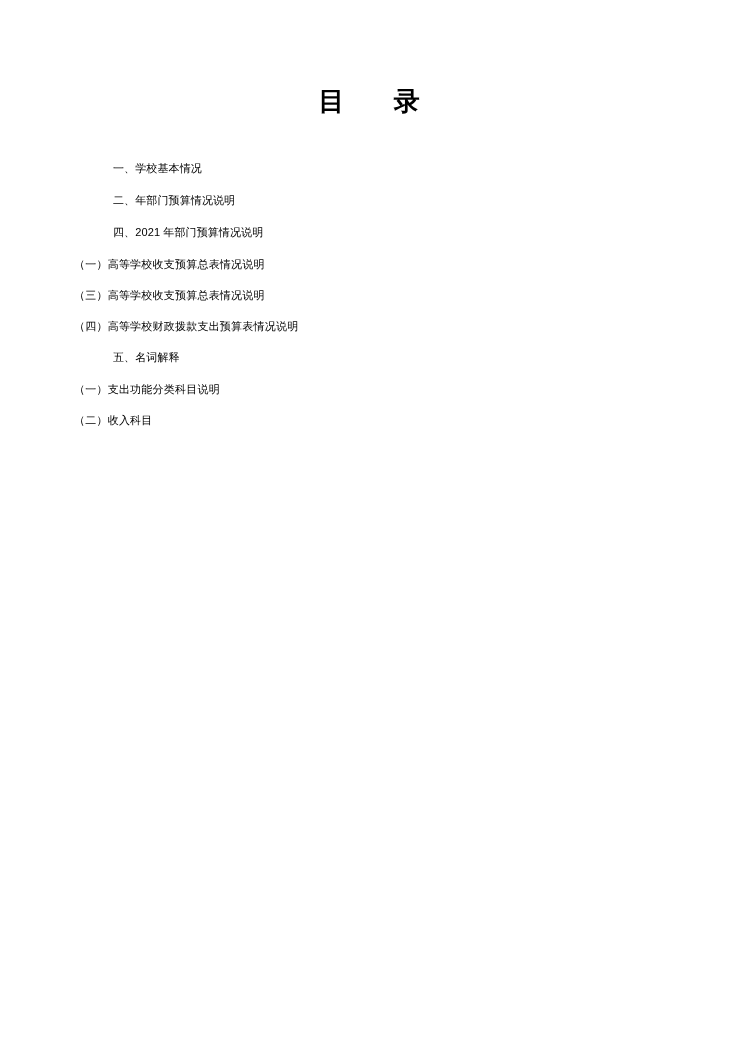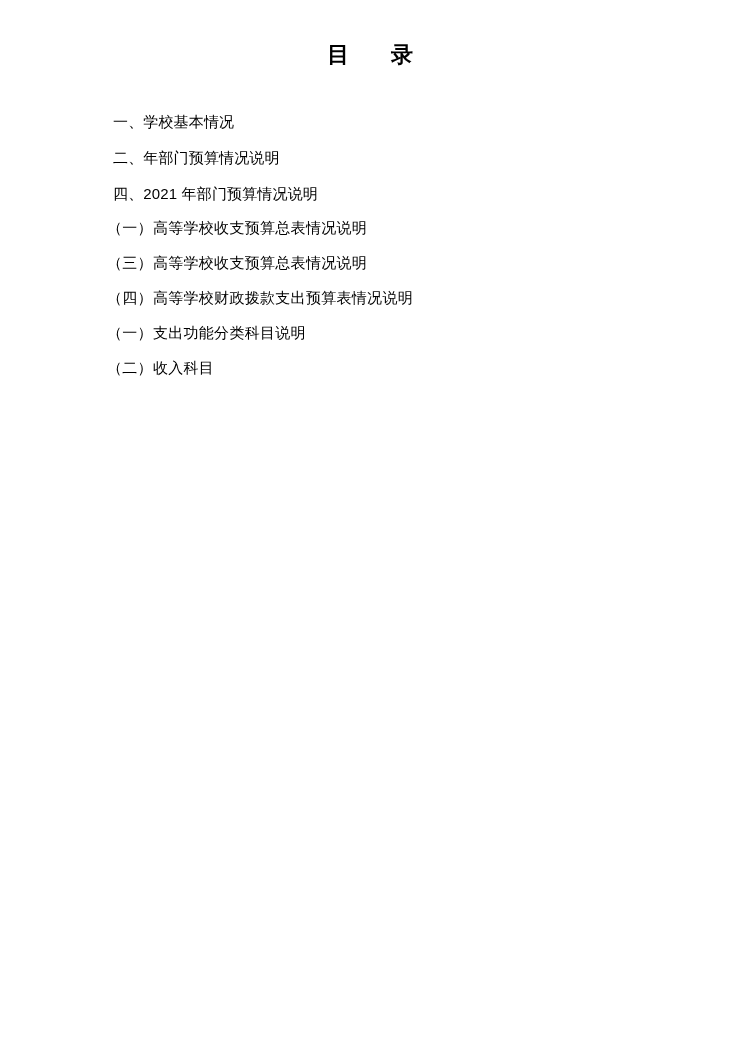--- a/index.html
+++ b/index.html
@@ -17,61 +17,62 @@
   }
   .page {
     position: relative;
     width: 750px;
     height: 1060px;
     box-sizing: border-box;
     background: #ffffff;
   }
   .doc-title {
     text-align: center;
-    font-size: 22px;
+    font-size: 26px;
     font-weight: bold;
     letter-spacing: 0.45em;
     margin: 0;
-    padding-top: 40px;
+    padding-top: 84px;
     font-family: "Liberation Sans", "DejaVu Sans", sans-serif;
   }
   .toc {
     margin: 0;
     padding: 0;
     list-style: none;
     position: relative;
     top: 44px;
   }
   .toc-entry {
-    font-size: 15px;
+    font-size: 11px;
     line-height: 1.0;
     white-space: nowrap;
   }
   .level-1 {
     padding-left: 113px;
     margin-bottom: 21px;
     font-family: "Liberation Sans", "DejaVu Sans", sans-serif;
     letter-spacing: 0.01em;
   }
   .level-2 {
-    padding-left: 107px;
+    padding-left: 74px;
     margin-bottom: 20px;
-    font-family: Liberation Mono, monospace;
+    font-family: Liberation Serif, serif;
     letter-spacing: 0.02em;
   }
 </style>
 </head>
 <body>
 
 <div class="page">
   <h1 class="doc-title">目　录</h1>
 
   <ul class="toc">
     <li class="toc-entry level-1">一、学校基本情况</li>
     <li class="toc-entry level-1">二、年部门预算情况说明</li>
     <li class="toc-entry level-1">四、2021 年部门预算情况说明</li>
     <li class="toc-entry level-2">（一）高等学校收支预算总表情况说明</li>
     <li class="toc-entry level-2">（三）高等学校收支预算总表情况说明</li>
     <li class="toc-entry level-2">（四）高等学校财政拨款支出预算表情况说明</li>
+    <li class="toc-entry level-1">五、名词解释</li>
     <li class="toc-entry level-2">（一）支出功能分类科目说明</li>
     <li class="toc-entry level-2">（二）收入科目</li>
   </ul>
 </div>
 
 </body></html>

